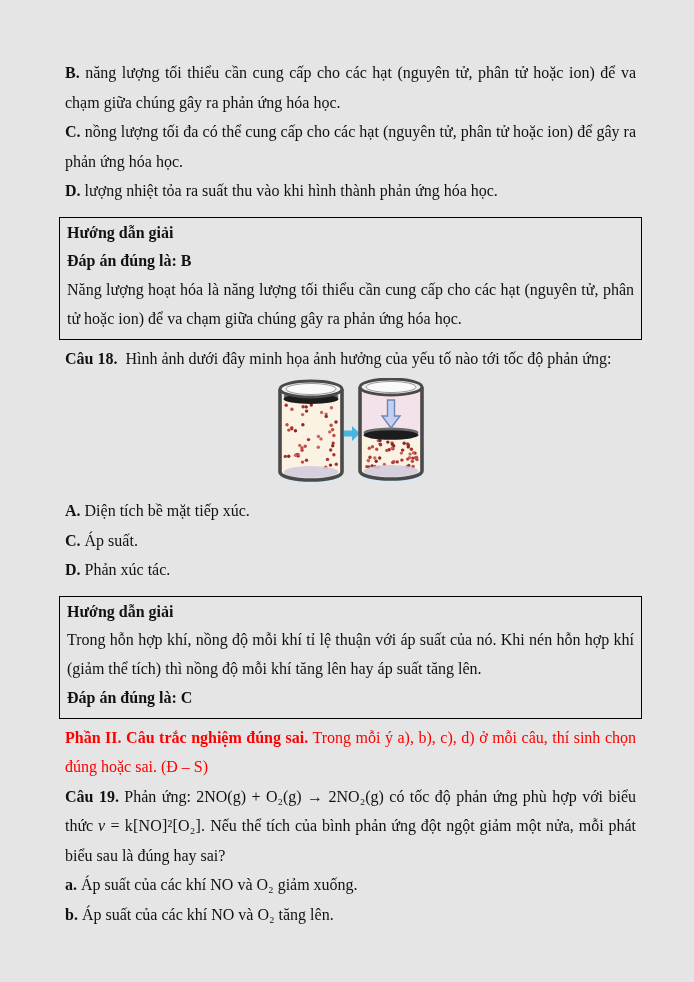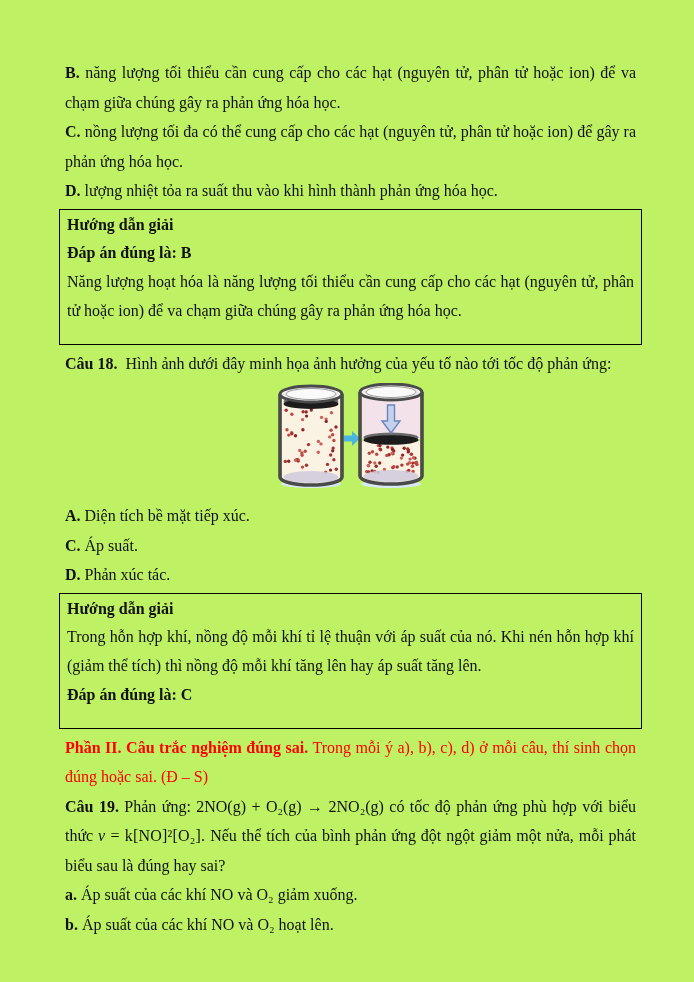--- a/index.html
+++ b/index.html
@@ -1,31 +1,31 @@
 <!DOCTYPE html>
 <html><head>
 <meta charset="utf-8">
 <style>
   html,body{margin:0;padding:0;background:#ffffff;}
   .page{
     position:relative;
     width:694px;height:982px;
-    background:#bef264;
+    background:#e5e5e5;
     font-family:"Liberation Serif","DejaVu Serif",serif;
     font-size:16px;color:#111;
     box-sizing:border-box;
     padding:58px 58px 0 65px;
     overflow:hidden;
   }
   .ln{margin:0;line-height:29.5px;text-align:justify;}
   .lbl{font-weight:bold;}
   .sol-box{
     border:1.6px solid #000;
-    margin:3px -6px 4px -6px;
-    padding:1px 7px 18px 7px;
+    margin:11px -6px 4px -6px;
+    padding:1px 7px 5px 7px;
   }
   .sol-box .ln{line-height:28.8px;}
   .red{color:#fe0000;}
   .figure-wrap{width:160px;margin:5px auto 4px auto;}
   .formula-var{font-style:italic;}
   .q19-formula{letter-spacing:.2px;}
 </style>
 </head>
 <body>
 
@@ -187,15 +187,15 @@
     <p class="ln lbl">Hướng dẫn giải</p>
     <p class="ln">Trong hỗn hợp khí, nồng độ mỗi khí tỉ lệ thuận với áp suất của nó. Khi nén hỗn hợp khí (giảm thể tích) thì nồng độ mỗi khí tăng lên hay áp suất tăng lên.</p>
     <p class="ln lbl">Đáp án đúng là: C</p>
   </div>
 
   <p class="ln red"><span class="lbl">Phần II. Câu trắc nghiệm đúng sai.</span> <span>Trong mỗi ý a), b), c), d) ở mỗi câu, thí sinh chọn đúng hoặc sai. (Đ – S)</span></p>
 
   <p class="ln"><span class="lbl">Câu 19.</span> <span>Phản ứng: 2NO(g) + O₂(g) → 2NO₂(g) có tốc độ phản ứng phù hợp với biểu thức</span> <span class="q19-formula"><span class="formula-var">v</span> <span>= k[NO]²[O₂].</span></span> <span>Nếu thể tích của bình phản ứng đột ngột giảm một nửa, mỗi phát biểu sau là đúng hay sai?</span></p>
 
   <p class="ln"><span class="lbl">a.</span> <span>Áp suất của các khí NO và O₂ giảm xuống.</span></p>
-  <p class="ln"><span class="lbl">b.</span> <span>Áp suất của các khí NO và O₂ hoạt lên.</span></p>
+  <p class="ln"><span class="lbl">b.</span> <span>Áp suất của các khí NO và O₂ tăng lên.</span></p>
 
 </div>
 
 </body></html>

